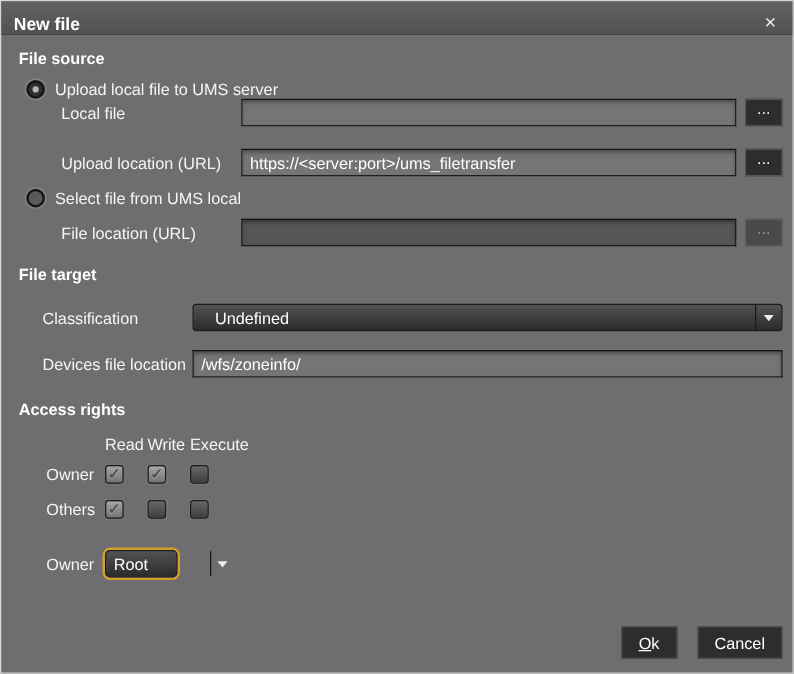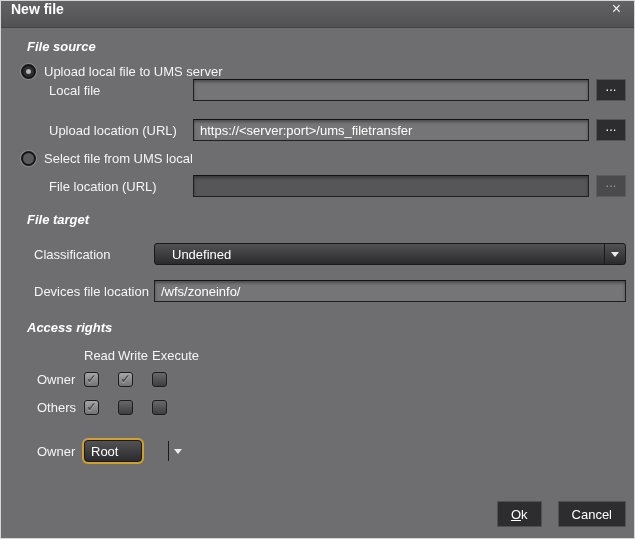--- a/index.html
+++ b/index.html
@@ -12,33 +12,33 @@
     background:#6e6e70;
     display:flex; flex-direction:column;
     overflow:hidden;
   }
 
   
   .titlebar {
     height:27px; flex:0 0 27px;
     background:linear-gradient(#626264,#525254);
     border-bottom:1px solid #434345;
-    display:flex; align-items:flex-start;
+    display:flex; align-items:flex-end;
     padding:0 10px;
   }
   .titlebar .title { font-weight:bold; font-size:14px; color:#ffffff; flex:1; }
   .titlebar .close {
     color:#ededed; font-size:16px; line-height:16px; cursor:default;
     padding:0 3px; font-weight:normal;
   }
 
   
   .body { position:relative; flex:1; padding:12px 8px 0 8px; }
 
-  .section-h { font-weight:bold; color:#ffffff; margin-left:18px; line-height:14px;font-style:italic; }
+  .section-h { font-weight:bold; color:#ffffff; margin-left:6px; line-height:14px; }
   .h-target { margin-top:16px; }
   .h-access { margin-top:19px; }
 
   label, .lbl { color:#f5f5f5; }
 
   
   .radio-row { display:flex; align-items:center; margin:9px 0 0 12px; height:16px; }
   .radio {
     width:15px; height:15px; border-radius:50%;
     background:#5a5a5c; border:2px solid #151517;

